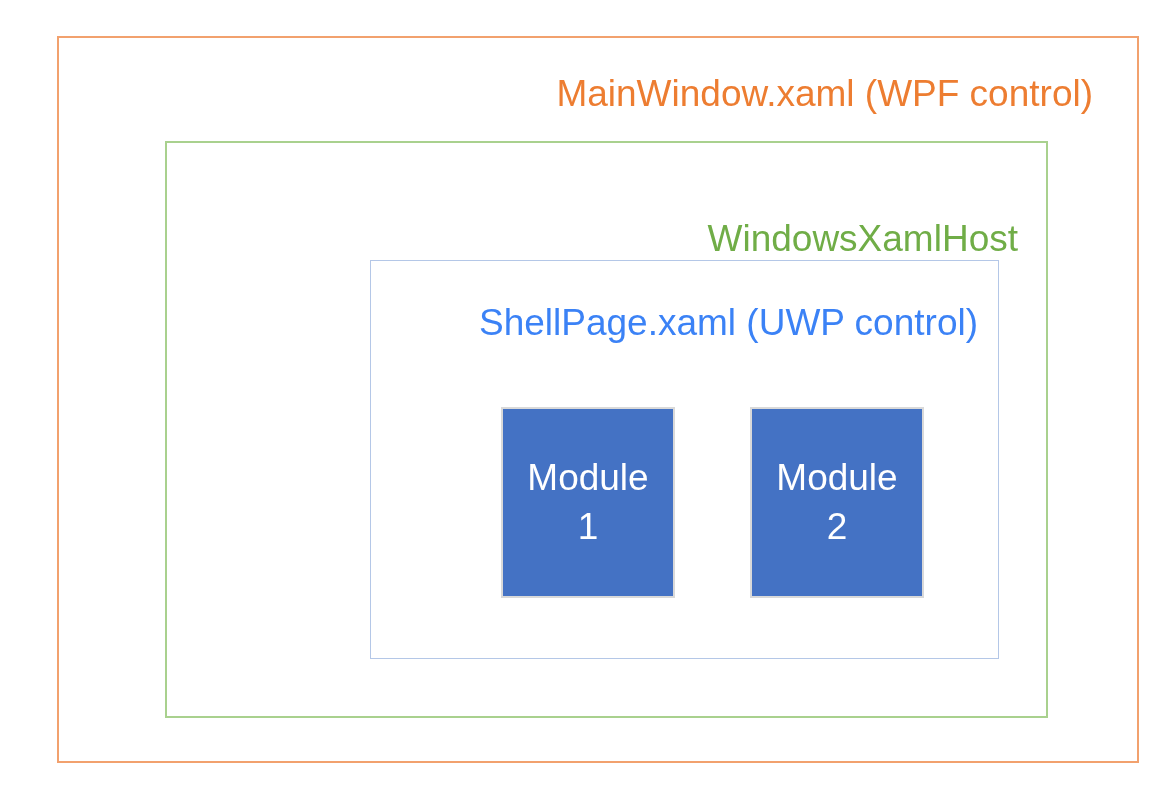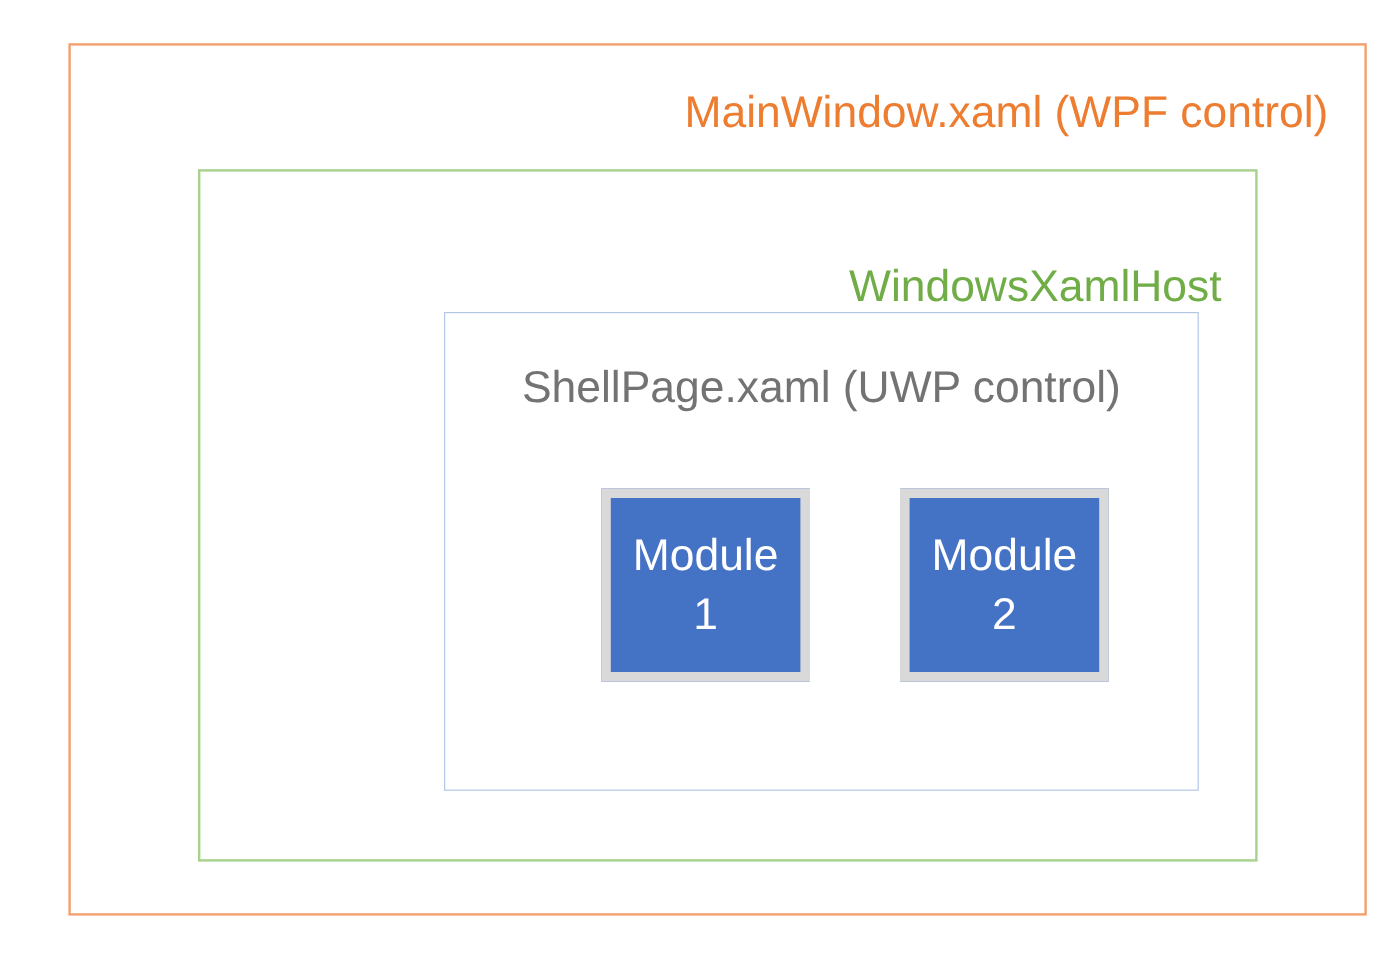--- a/index.html
+++ b/index.html
@@ -42,43 +42,43 @@
     border: 1.5px solid #B4C7E7;
   }
   .diagram-label {
     position: absolute;
     font-size: 37px;
     line-height: 1.1;
     white-space: nowrap;
   }
   .main-window-label {
     top: 74px;
-    right: 59px;
+    right: 73px;
     color: #ED7D31;
   }
   .xaml-host-label {
     top: 178px;
     right: 148px;
     color: #70AD47;
   }
   .shell-page-label {
     top: 303px;
     left: 370px;
     width: 629px;
     text-align: center;
     color: #4472C4;
   }
   .module-box {
     position: absolute;
     box-sizing: border-box;
     top: 407px;
     width: 174px;
-    height: 161px;
+    height: 191px;
     background: #4472C4;
-    border: 8px solid #f9a8d4;
+    border: 2px solid #f9a8d4;
     display: flex;
     flex-direction: column;
     align-items: center;
     justify-content: center;
     color: #FFFFFF;
     font-size: 37px;
     line-height: 1.32;
     text-align: center;
   }
   .module-1 { left: 501px; }
@@ -92,21 +92,21 @@
   <div class="box outer-box" style="border-color: rgb(242, 161, 110);"></div>
 
   <div class="box host-box" style="border-color: rgb(169, 209, 142);"></div>
 
   <div class="box shell-box" style="border-color: rgb(180, 199, 231);"></div>
 
   <div class="diagram-label main-window-label" style="color: rgb(237, 125, 49);">MainWindow.xaml (WPF control)</div>
 
   <div class="diagram-label xaml-host-label" style="color: rgb(112, 173, 71); margin-top: 41px;">WindowsXamlHost</div>
 
-  <div class="diagram-label shell-page-label" style="color: #737373;">ShellPage.xaml (UWP control)</div>
+  <div class="diagram-label shell-page-label" style="color: #3b82f6; margin-left: 44px;">ShellPage.xaml (UWP control)</div>
 
   <div class="module-box module-1" style="background-color: rgb(68, 114, 196); border-color: rgb(217, 217, 217); color: rgb(255, 255, 255);">
     <span>Module</span>
     <span>1</span>
   </div>
 
   <div class="module-box module-2" style="background-color: rgb(68, 114, 196); border-color: rgb(217, 217, 217); color: rgb(255, 255, 255);">
     <span>Module</span>
     <span>2</span>
   </div>

